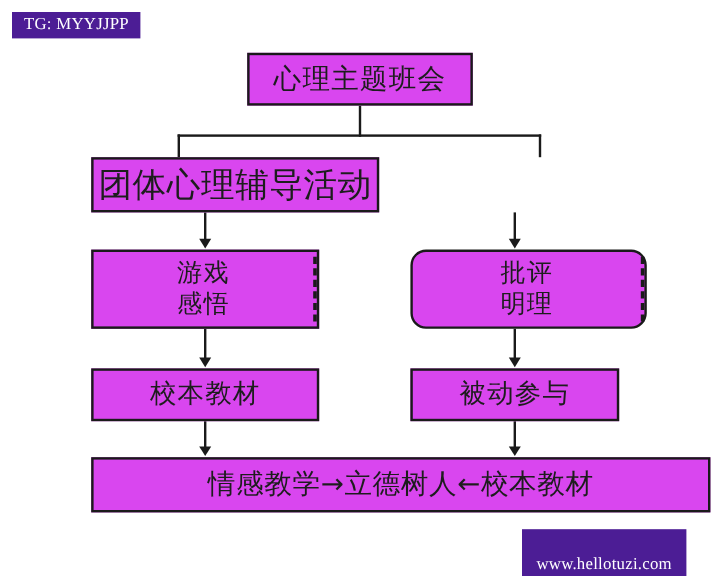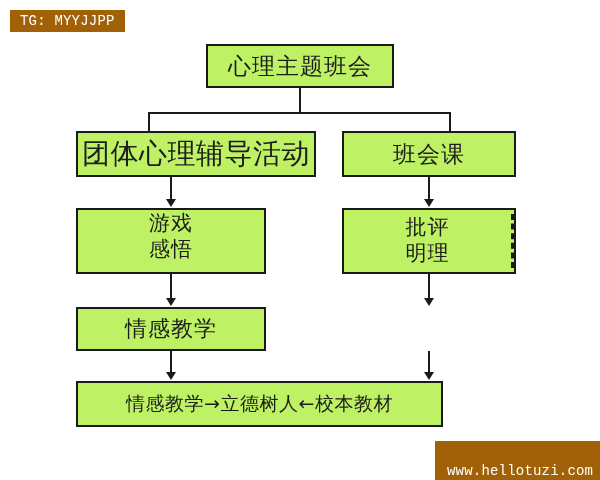--- a/index.html
+++ b/index.html
@@ -11,23 +11,23 @@
     width: 600px;
     height: 480px;
     position: relative;
     overflow: hidden;
     font-family: "DejaVu Sans", "Liberation Sans", sans-serif;
   }
 
   
   .badge {
     position: absolute;
-    background: #a16207;
+    background: #4c1d95;
     color: #ffffff;
-    font-family: Liberation Mono, monospace;
+    font-family: Liberation Serif, serif;
     letter-spacing: 0.2px;
     display: flex;
     align-items: center;
     justify-content: center;
     white-space: nowrap;
   }
   #tg-badge {
     left: 10px;
     top: 10px;
     height: 22px;
@@ -49,21 +49,21 @@
     top: 0;
     width: 600px;
     height: 480px;
   }
 
   
   .box {
     position: absolute;
     box-sizing: border-box;
     border: 2px solid #1a1a1a;
-    background: #bef264;
+    background: #d946ef;
     display: flex;
     align-items: center;
     justify-content: center;
     color: #1d1d1d;
     font-family: "DejaVu Sans", "Liberation Sans", sans-serif;
     line-height: 1.15;
     text-align: center;
     white-space: nowrap;
   }
 
@@ -100,39 +100,39 @@
     letter-spacing: 1px;
     line-height: 1.22;
   }
   .split .divider {
     width: 0;
     border-left: 3px dashed #1a1a1a;
     margin: 4px 0;
     align-self: stretch;
   }
   #box-group-split {
-    left: 76px; top: 208px; width: 190px; height: 66px; flex-direction: column;
+    left: 76px; top: 208px; width: 190px; height: 66px;
   }
   #box-class-split {
-    left: 342px; top: 208px; width: 174px; height: 66px;
+    left: 342px; top: 208px; width: 197px; height: 66px; border-radius: 13px;
   }
 
   #box-active {
     left: 76px; top: 307px; width: 190px; height: 44px;
     font-size: 22px;
     letter-spacing: 1px;
   }
   #box-passive {
     left: 342px; top: 307px; width: 174px; height: 44px;
     font-size: 22px;
     letter-spacing: 1px;
   }
   #box-bottom {
-    left: 76px; top: 381px; width: 367px; height: 46px;
-    font-size: 19px;
+    left: 76px; top: 381px; width: 516px; height: 46px;
+    font-size: 23px;
     letter-spacing: 0.5px;
   }
 
   
   .line {
     position: absolute;
     background: #1a1a1a;
   }
   .vline { width: 2px; }
   .hline { height: 2px; }
@@ -171,40 +171,40 @@
   <div class="line vline" style="left:428px; top:274px; height:25px;"></div>
   <div class="arrowhead" style="left:424px; top:298px;"></div>
 
   <div class="line vline" style="left:428px; top:351px; height:22px;"></div>
   <div class="arrowhead" style="left:424px; top:372px;"></div>
 
   <div class="box" id="box-title">心理主题班会</div>
 
   <div class="box" id="box-group">团体心理辅导活动</div>
 
-  <div class="box" id="box-class">班会课</div>
 
   <div class="box split" id="box-group-split">
     <div class="half">
       <span>游戏</span>
       <span>感悟</span>
     </div>
     <div class="divider"></div>
   </div>
 
   <div class="box split" id="box-class-split">
     <div class="half">
       <span>批评</span>
       <span>明理</span>
     </div>
     <div class="divider"></div>
   </div>
 
-  <div class="box" id="box-active">情感教学</div>
-
+  <div class="box" id="box-active">校本教材</div>
+
+  <div class="box" id="box-passive">被动参与</div>
 
   <div class="box" id="box-bottom">情感教学→立德树人←校本教材</div>
 
 </div>
 
 <div class="badge" id="tg-badge">TG: MYYJJPP</div>
 
 <div class="badge" id="site-badge">www.hellotuzi.com</div>
 
 </body></html>

